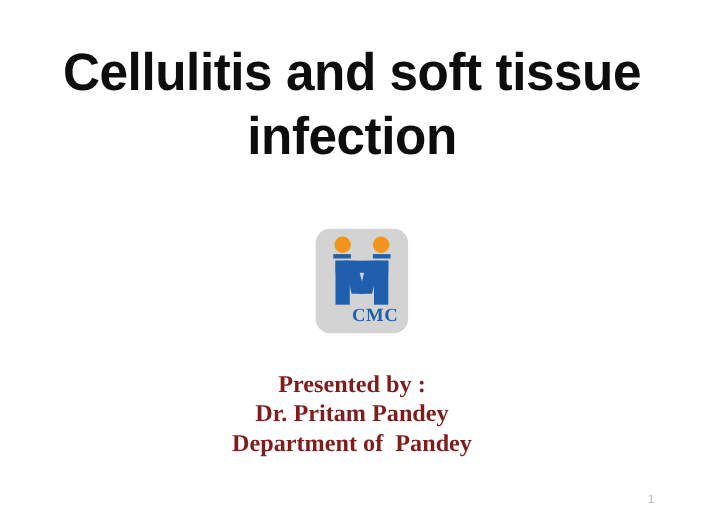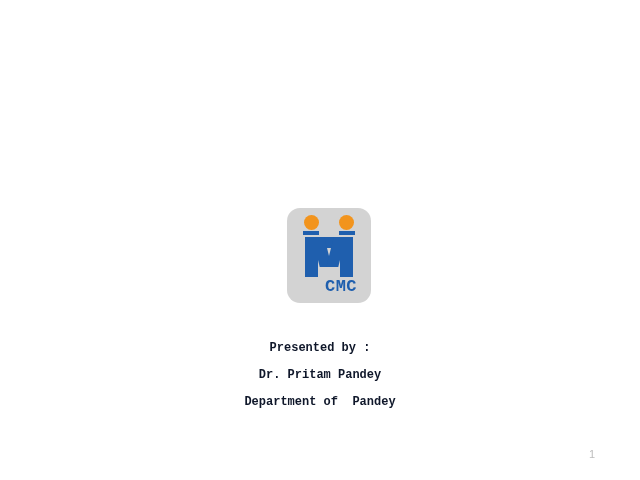--- a/index.html
+++ b/index.html
@@ -116,61 +116,65 @@
     height: 11px;
     background: #1f5fae;
   }
 
   #logo-text {
     position: absolute;
     left: 0;
     top: 69px;
     width: 108px;
     text-align: center;
-    font-family: Liberation Mono, monospace;
+    font-family: Liberation Serif, serif;
     font-weight: bold;
     font-size: 17px;
     letter-spacing: 0.5px;
     color: #1f5fae;
   }
 
   
   #presenter {
     position: absolute;
     left: 20px;
     top: 335px;
     width: 600px;
     text-align: center;
   }
   .presenter-line {
-    font-family: Liberation Mono, monospace;
+    font-family: Liberation Serif, serif;
     font-weight: bold;
-    font-size: 12px;
+    font-size: 22px;
     line-height: 27px;
-    color: #0f172a;
+    color: #7f1d1d;
     white-space: pre;
   }
 
   
   #slide-number {
     position: absolute;
     left: 580px;
     top: 448px;
     width: 24px;
     text-align: center;
     font-family: "Liberation Sans", sans-serif;
     font-size: 11px;
     color: #bdbdbd;
   }
 </style>
 </head>
 <body>
 
 <div id="slide">
 
+  <div id="title-block">
+    <div class="title-line">Cellulitis and soft tissue</div>
+    <div class="title-line">infection</div>
+  </div>
 
   <div id="logo">
     <div id="logo-plate"></div>
     <div class="logo-dot left"></div>
     <div class="logo-dot right"></div>
     <div class="logo-cap left"></div>
     <div class="logo-cap right"></div>
     <div class="logo-bar"></div>
     <div class="logo-v a"></div>
     <div class="logo-v b"></div>

